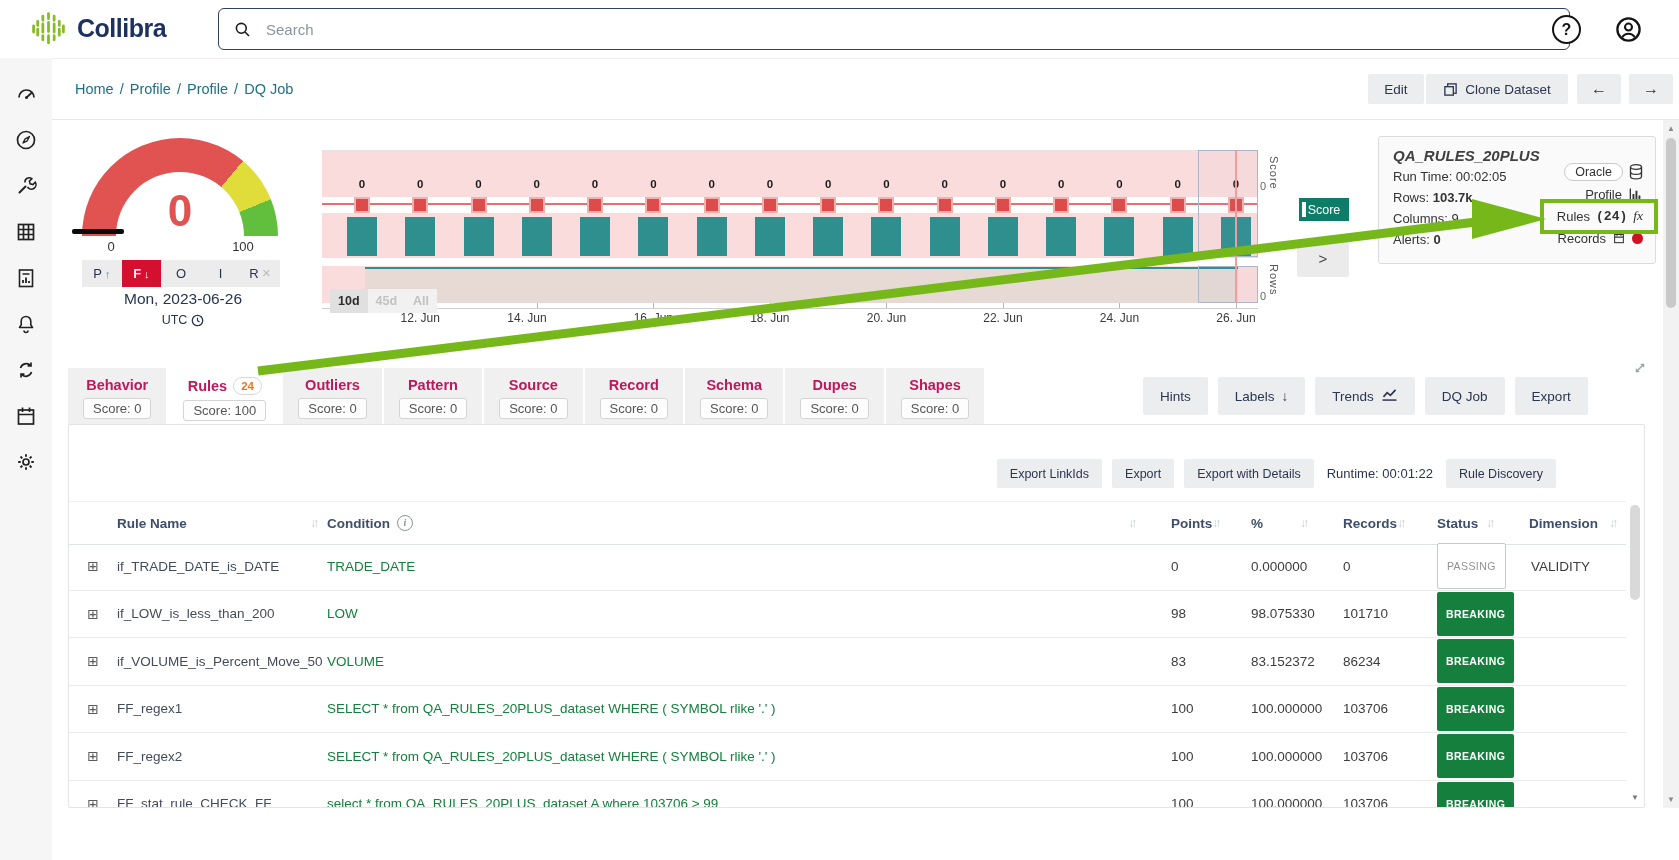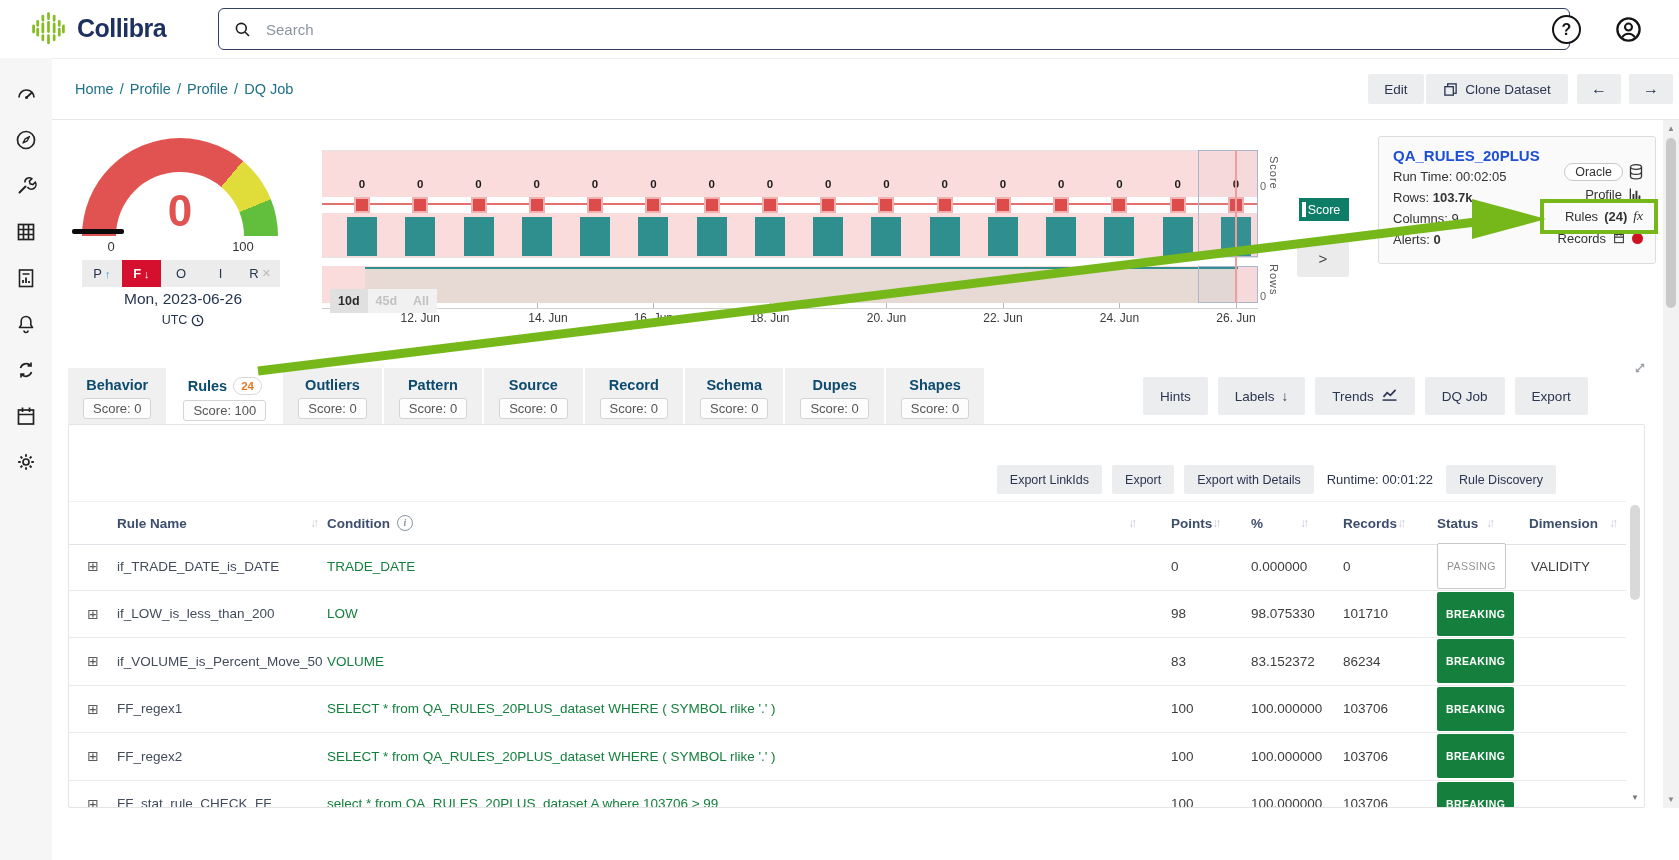--- a/index.html
+++ b/index.html
@@ -62,45 +62,45 @@
   .rangebtn.active{background:#e0e0e0;color:#2b2b2b;}
   .rtick{position:absolute;left:950px;font-size:11px;color:#666;}
   .ylab{position:absolute;left:958px;writing-mode:vertical-rl;font-size:11px;color:#555;letter-spacing:1px;}
   .panel-line{position:absolute;left:12px;width:936px;height:1px;background:#e3e3e3;}
   
   .score-chip{position:absolute;left:1299px;top:198px;width:50px;height:23px;background:#0e7d68;color:#fff;font-size:12.5px;display:flex;align-items:center;justify-content:center;cursor:pointer;}
   .score-chip::before{content:"";position:absolute;left:3px;top:4px;width:4px;height:15px;background:#fff;}
   .chev-btn{position:absolute;left:1297px;top:239px;width:52px;height:38px;background:#ebebeb;border:none;color:#444;font-size:15px;cursor:pointer;border-radius:2px;}
   
   .info-panel{position:absolute;left:1378px;top:136px;width:278px;height:128px;background:#fafafa;border:1px solid #dcdcdc;border-radius:3px;box-sizing:border-box;}
-  .ip-title{position:absolute;left:14px;top:10px;font-size:15px;font-weight:bold;color:#1d4ed8;}
+  .ip-title{position:absolute;left:14px;top:10px;font-size:15px;font-weight:bold;color:#404040;font-style:italic;}
   .ip-fields{position:absolute;left:14px;top:32px;}
   .if-row{height:21px;font-size:13px;color:#333;}
   .if-value.bold{font-weight:bold;}
   .ip-links{position:absolute;right:12px;top:24px;display:flex;flex-direction:column;align-items:flex-end;}
   .link-row{height:22px;display:flex;align-items:center;justify-content:flex-end;gap:6px;font-size:13px;color:#333;}
   .pill{border:1px solid #c9c9c9;border-radius:11px;padding:1px 10px;font-size:12.5px;background:#fff;cursor:pointer;}
   .fx{font-family:"Liberation Serif","DejaVu Serif",serif;font-style:italic;font-size:13.5px;color:#333;}
   .red-dot{width:11px;height:11px;border-radius:50%;background:#cf1124;}
   .link-label{cursor:pointer;}
-  .rules-count{font-weight:bold;}
+  .rules-count{font-weight:bold;font-family:Liberation Mono, monospace;}
   
   .tabbar{position:absolute;left:68px;top:368px;display:flex;gap:2px;}
   .tab{background:#f0f0f1;padding:9px 15px 8px;min-width:66px;text-align:center;cursor:pointer;}
   .tab.active{background:#fff;border-bottom:3px solid #12826e;padding-bottom:5px;}
   .tab-labelrow{display:flex;align-items:center;justify-content:center;gap:6px;}
-  .tab-label{font-size:14.5px;font-weight:bold;color:#0c4a6e;}
+  .tab-label{font-size:14.5px;font-weight:bold;color:#be185d;}
   .tab-badge{border:1px solid #d8d8d8;border-radius:10px;padding:0 7px;color:#e87722;font-size:11.5px;font-weight:bold;background:#fff;line-height:16px;}
   .tab-score{display:inline-block;margin-top:5px;border:1px solid #d4d4d4;border-radius:3px;padding:2px 9px;font-size:13px;color:#555;background:#fdfdfd;}
   .actionbar{position:absolute;left:1143px;top:377px;display:flex;gap:10px;}
   .actionbar .btn{height:38px;padding:0 17px;font-size:13.5px;display:flex;align-items:center;gap:7px;}
   .expand-icon{position:absolute;left:1632px;top:360px;width:16px;height:16px;cursor:pointer;}
   
   .table-card{position:absolute;left:68px;top:424px;width:1577px;height:384px;border:1px solid #e4e4e4;border-radius:2px;background:#fff;box-sizing:border-box;}
-  .tc-toolbar{position:absolute;right:88px;top:40px;display:flex;align-items:center;gap:10px;}
+  .tc-toolbar{position:absolute;right:88px;top:34px;display:flex;align-items:center;gap:10px;}
   .tc-toolbar .btn{height:29px;padding:0 13px;font-size:12.5px;}
   .runtime{font-size:13px;color:#2a3550;margin:0 3px;}
   .thead{position:absolute;left:0;top:76px;right:18px;height:42px;border-top:1px solid #f0f0f0;border-bottom:1px solid #dfe3e8;display:grid;grid-template-columns:48px 210px 818px 80px 92px 94px 92px 1fr;align-items:center;}
   .th{display:flex;align-items:center;justify-content:space-between;font-size:13.5px;font-weight:bold;color:#3d4e6c;padding-right:8px;}
   .th .lgrp{display:flex;align-items:center;gap:7px;}
   .th.num{padding-left:26px;}
   .sort{color:#c5cbd7;font-size:12px;font-weight:bold;letter-spacing:-3px;cursor:pointer;padding-right:3px;}
   .info-dot{width:14px;height:14px;border:1px solid #8a93a3;border-radius:50%;color:#8a93a3;font-size:10px;line-height:13px;text-align:center;font-style:italic;font-family:"Liberation Serif",serif;cursor:pointer;}
   .tbody{position:absolute;left:0;top:118px;right:18px;bottom:0;overflow:hidden;}
   .trow{display:grid;grid-template-columns:48px 210px 818px 80px 92px 94px 92px 1fr;align-items:center;height:46.5px;border-bottom:1px solid #ebebeb;}
@@ -329,21 +329,21 @@
     <div class="pinkband" style="left:12px;top:140px;width:936px;height:37px;"></div>
     <div class="rows-beige"></div>
     <div class="sel-rect" style="left:888px;top:24px;width:60px;height:107px;"></div>
     <div class="sel-rect" style="left:888px;top:140px;width:60px;height:37px;"></div>
     <div class="sel-line" style="left:925px;"></div>
     <div class="xaxis"></div>
     <div id="xlabels">
         <div class="xtick" style="left: 110.267px;"></div>
         <div class="xlabel" style="left: 81.2667px;">12. Jun</div>
         <div class="xtick" style="left: 226.8px;"></div>
-        <div class="xlabel" style="left: 209px;">14. Jun</div>
+        <div class="xlabel" style="left: 188px;">14. Jun</div>
         <div class="xtick" style="left: 343.333px;"></div>
         <div class="xlabel" style="left: 314.333px;">16. Jun</div>
         <div class="xtick" style="left: 459.867px;"></div>
         <div class="xlabel" style="left: 430.867px;">18. Jun</div>
         <div class="xtick" style="left: 576.4px;"></div>
         <div class="xlabel" style="left: 547.4px;">20. Jun</div>
         <div class="xtick" style="left: 692.933px;"></div>
         <div class="xlabel" style="left: 663.933px;">22. Jun</div>
         <div class="xtick" style="left: 809.467px;"></div>
         <div class="xlabel" style="left: 780.467px;">24. Jun</div>

